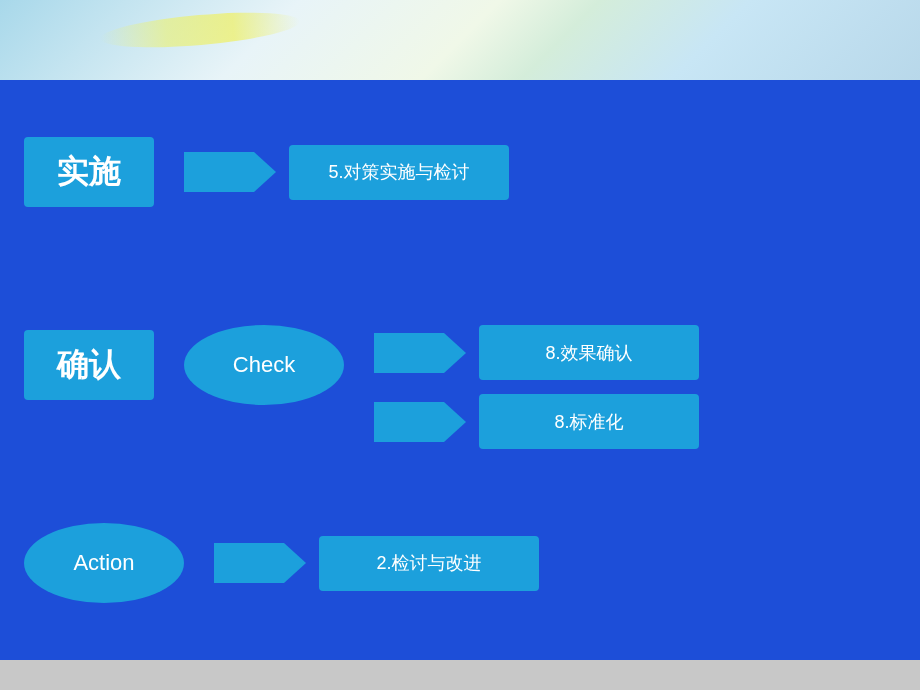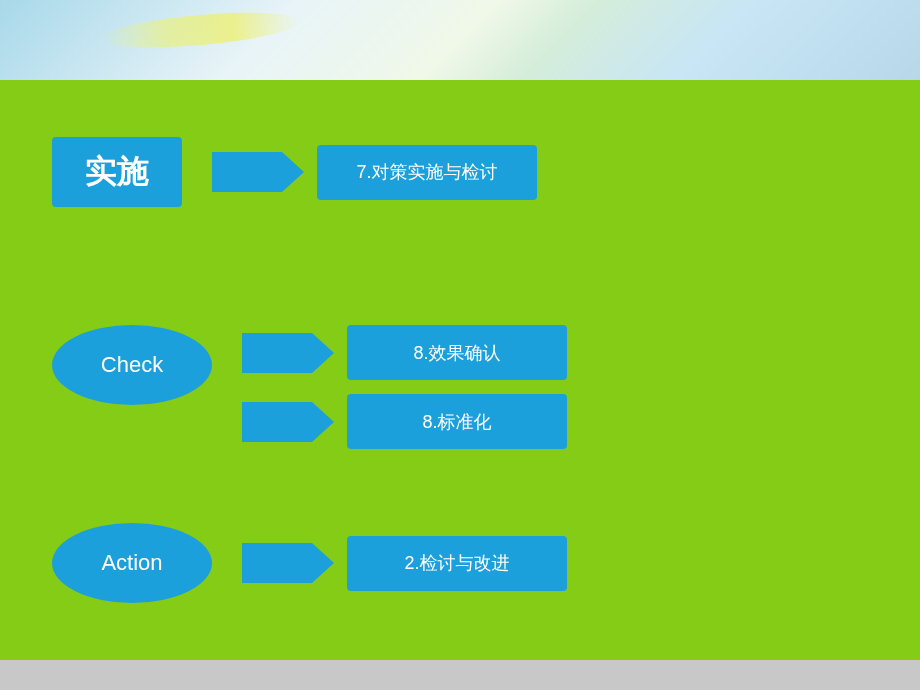--- a/index.html
+++ b/index.html
@@ -28,25 +28,25 @@
       height: 30px;
       background: linear-gradient(90deg, transparent, #e8f080, #f0f060, transparent);
       border-radius: 50%;
       transform: rotate(-5deg);
       opacity: 0.7;
     }
 
     .main-content {
       width: 100%;
       height: 580px;
-      background: #84cc16;
+      background: #1d4ed8;
       display: flex;
       flex-direction: column;
       justify-content: space-around;
-      padding: 20px 52px;
+      padding: 20px 24px;
     }
 
     .footer-bar {
       width: 100%;
       height: 30px;
       background: #c8c8c8;
     }
 
     .row {
       display: flex;
@@ -144,26 +144,29 @@
 
 <div class="main-content">
 
   <div class="row">
     <div class="label-box">
       <span>实施</span>
     </div>
     <div class="single-arrow-group">
       <div class="arrow"></div>
       <div class="result-box">
-        <span>7.对策实施与检讨</span>
+        <span>5.对策实施与检讨</span>
       </div>
     </div>
   </div>
 
   <div class="row" style="align-items: center;">
+    <div class="label-box">
+      <span>确认</span>
+    </div>
     <div class="oval">
       <span>Check</span>
     </div>
     <div class="check-arrows">
       <div class="arrow-row">
         <div class="arrow"></div>
         <div class="result-box">
           <span>8.效果确认</span>
         </div>
       </div>

